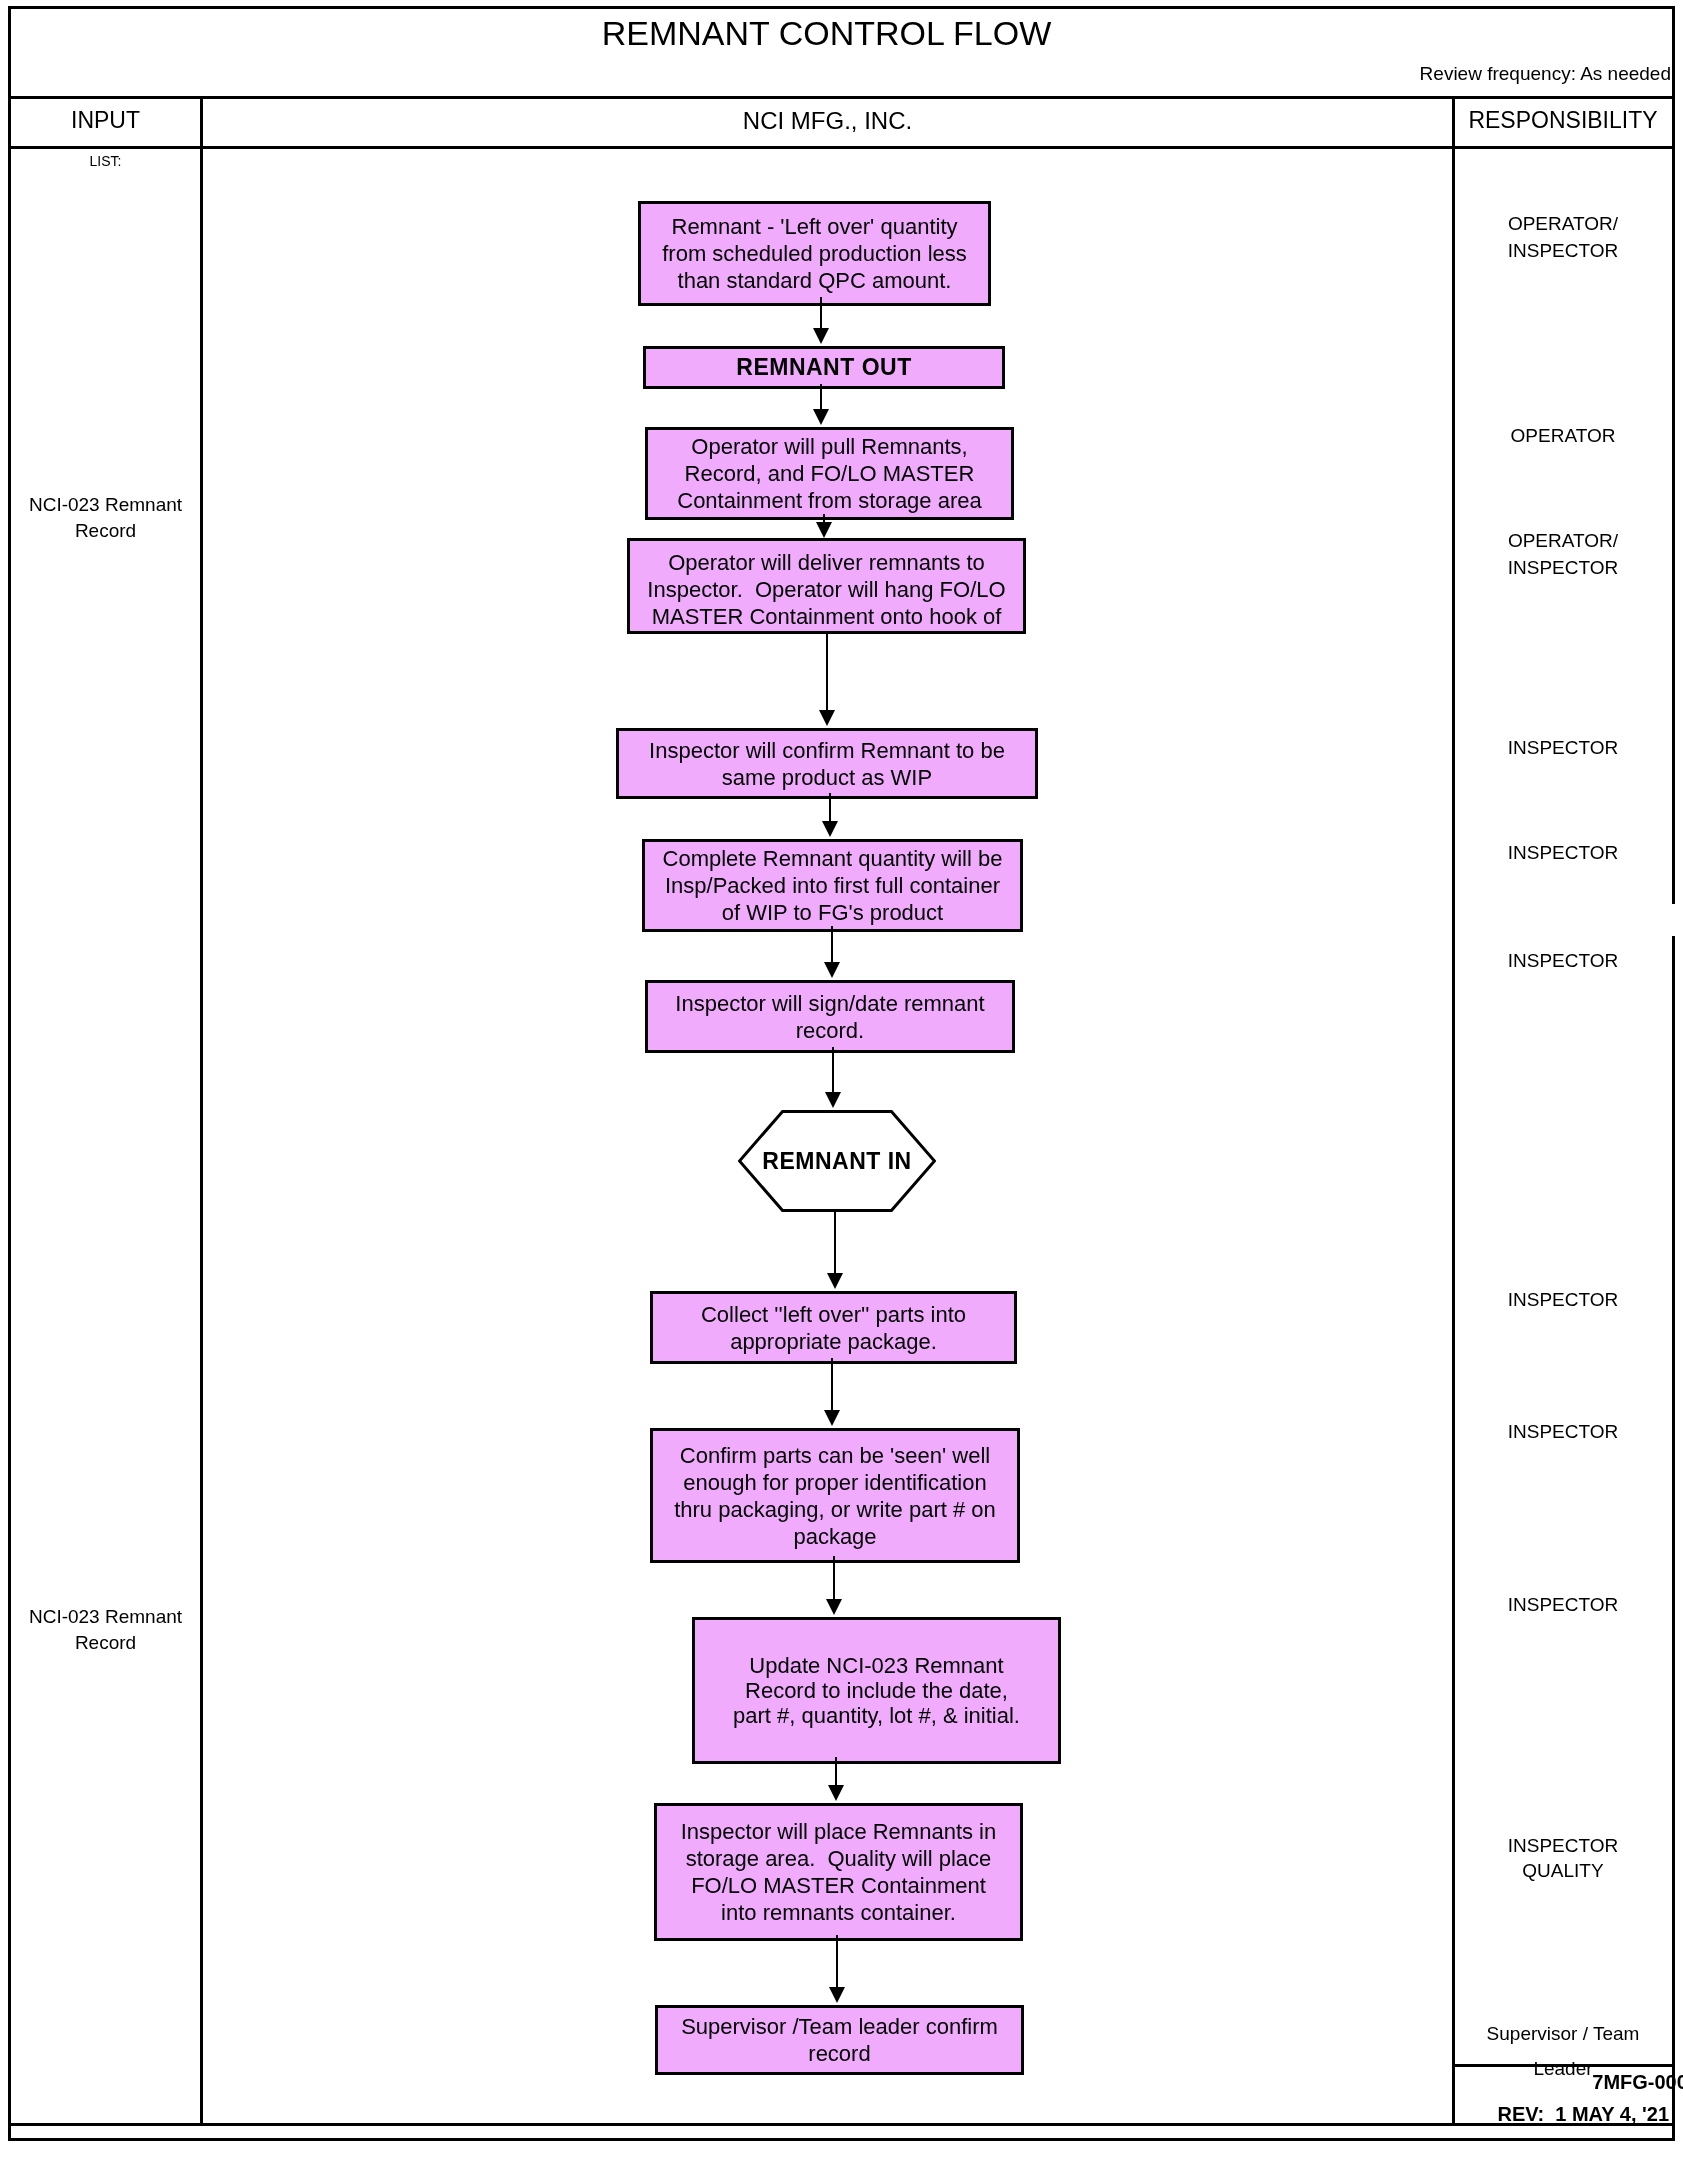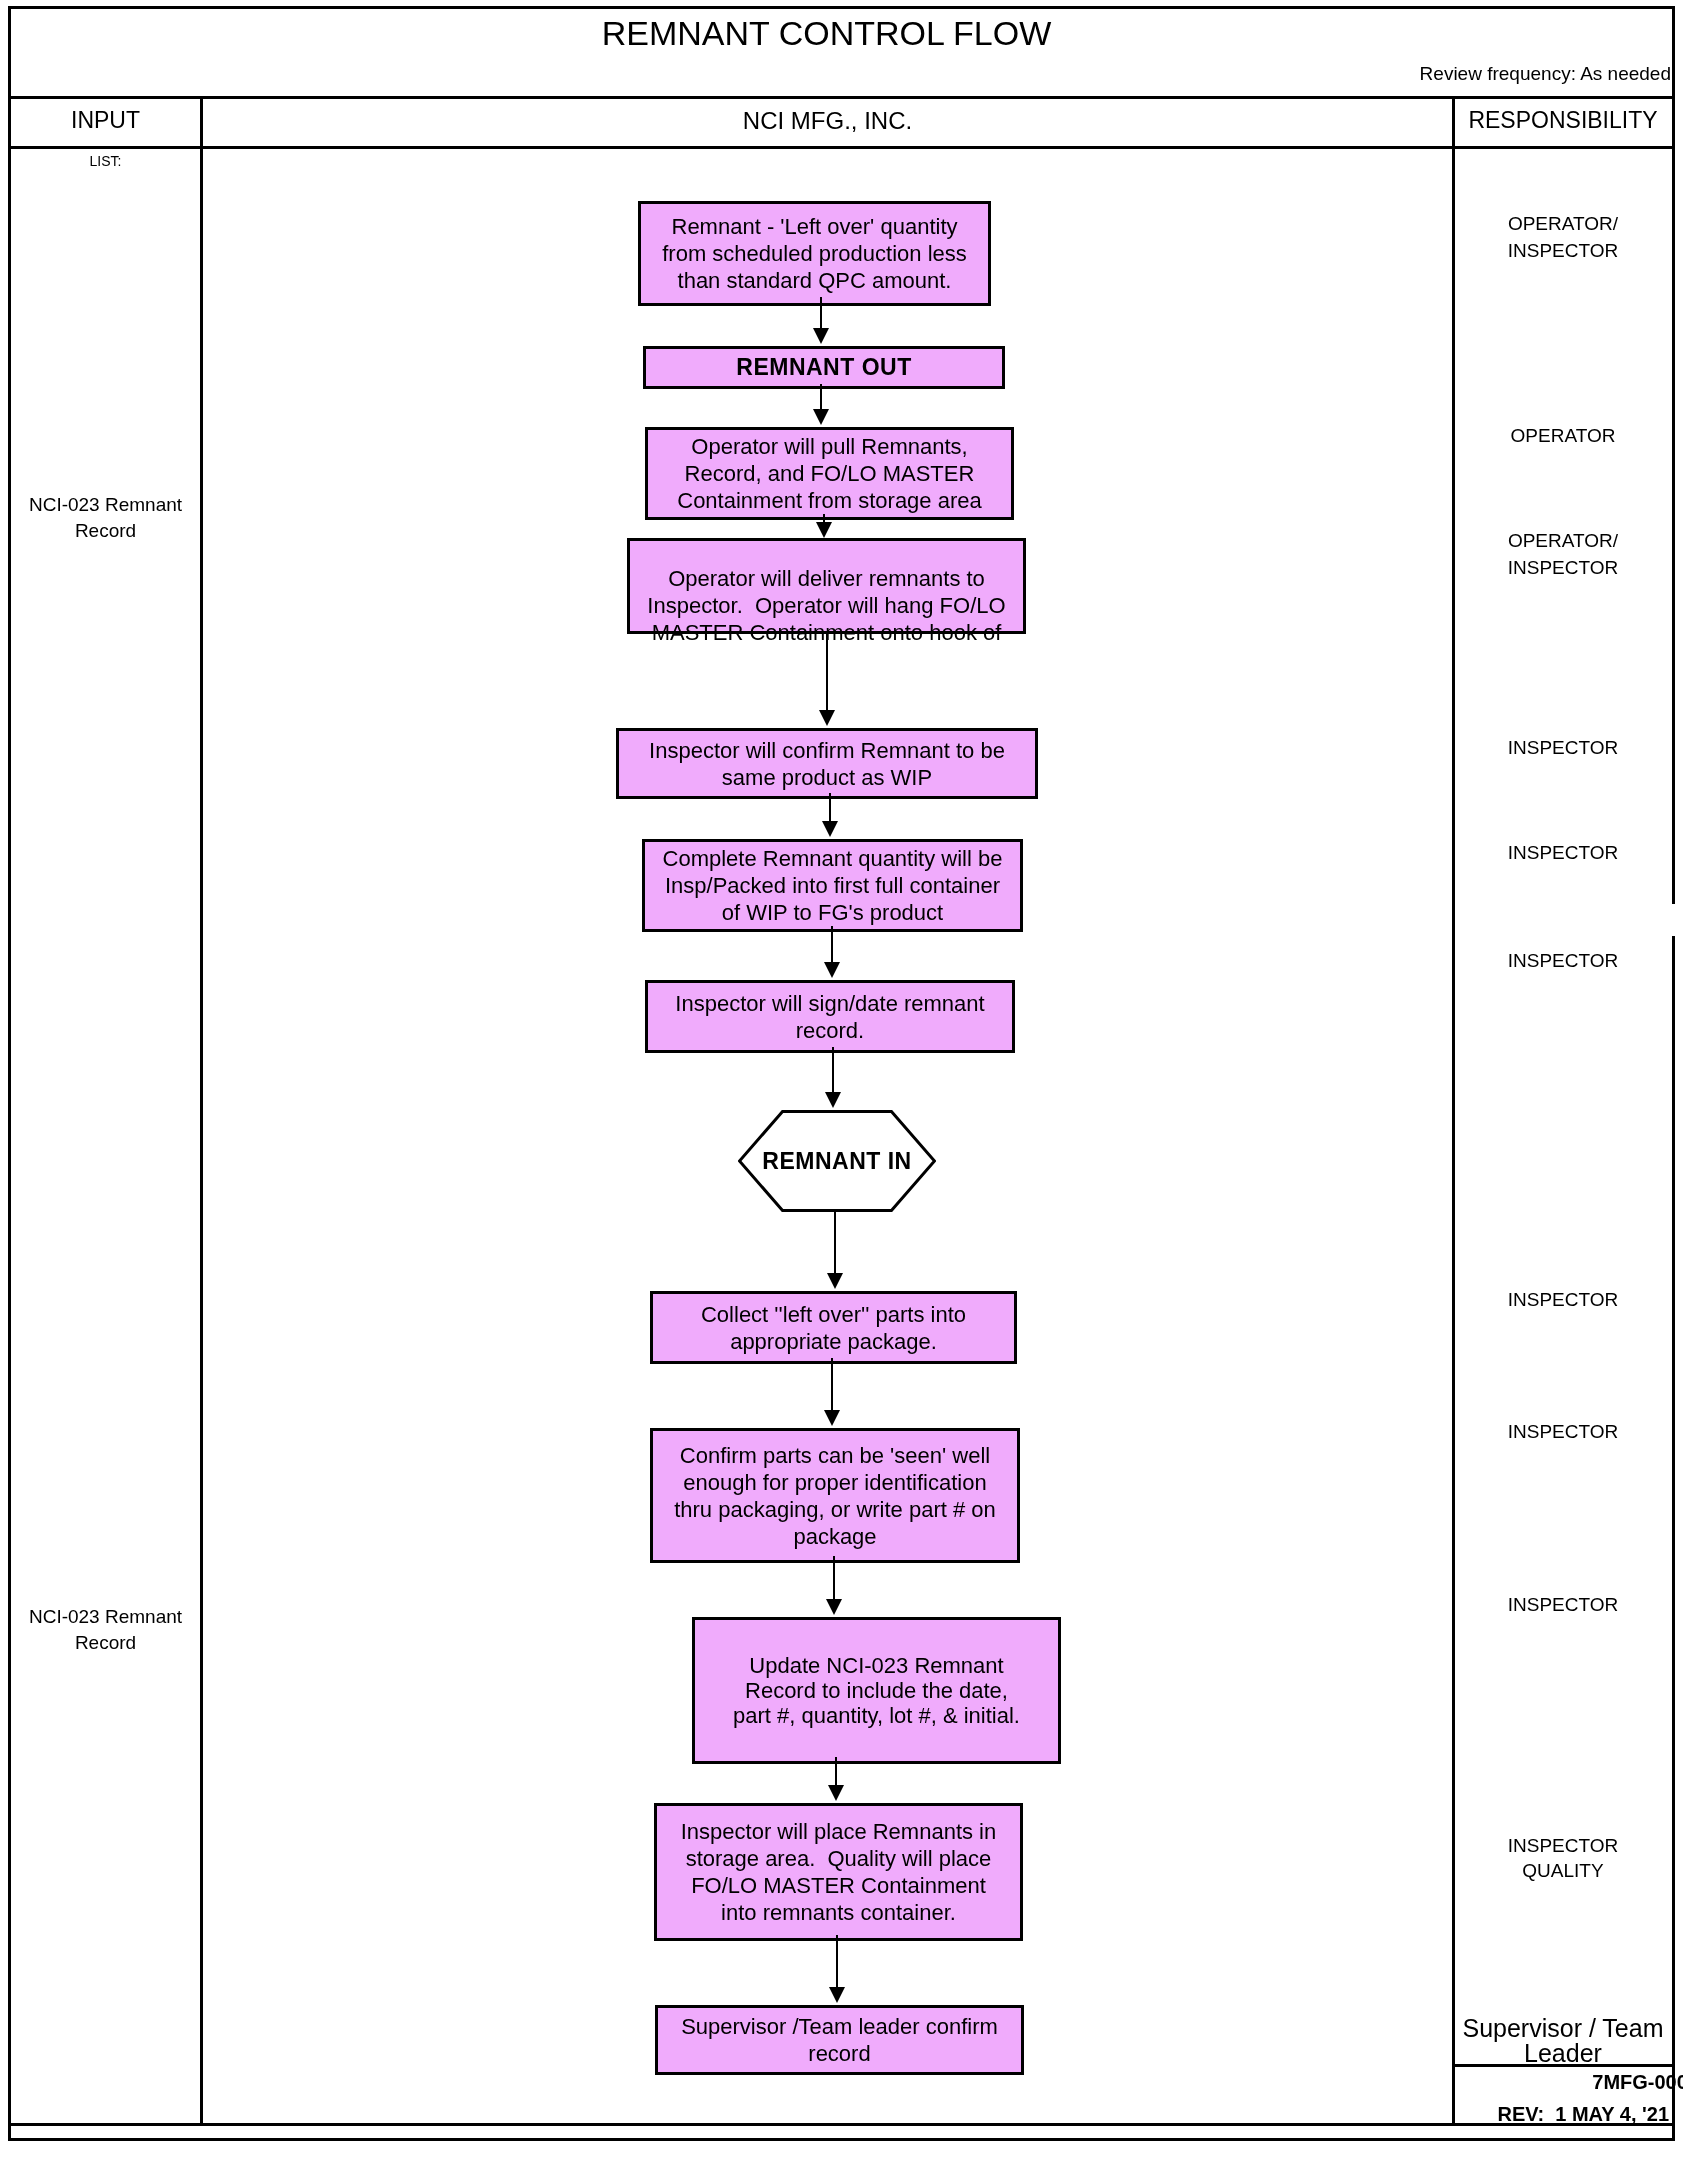--- a/index.html
+++ b/index.html
@@ -2,21 +2,21 @@
 <html><head>
 <meta charset="utf-8">
 <style>
   html,body{margin:0;padding:0;background:#ffffff;}
   body{width:1683px;height:2178px;position:relative;font-family:"Liberation Sans",sans-serif;color:#000;}
   .abs{position:absolute;}
   .hline,.vline{position:absolute;background:#000000;}
   .pageborder{position:absolute;border:3px solid #000;background:transparent;}
   .pbox{position:absolute;border:3px solid #000;background:#f0abfc;display:flex;align-items:center;justify-content:center;text-align:center;font-size:22px;line-height:27px;}
   .pbox span{white-space:pre-wrap;flex-shrink:0;}
-  .toppad{align-items:flex-start;padding-top:24px;box-sizing:border-box;}
+  .toppad{align-items:flex-start;padding-top:8px;box-sizing:border-box;}
   .tight{font-size:22px;line-height:25px;}
   .boldlabel{font-weight:bold;font-size:23px;letter-spacing:0.5px;}
   .label{position:absolute;text-align:center;white-space:pre-wrap;}
   .shaft{position:absolute;width:2px;background:#000;}
   .ahead{position:absolute;width:0;height:0;border-left:8px solid transparent;border-right:8px solid transparent;border-top:16px solid #000;}
   .hexwrap{position:absolute;display:flex;align-items:center;justify-content:center;}
   .hexwrap svg{position:absolute;left:0;top:0;}
   .hexwrap span{position:relative;font-weight:bold;font-size:23px;letter-spacing:0.5px;}
   .rightal{text-align:right;font-weight:bold;font-size:20px;}
 </style>
@@ -164,18 +164,18 @@
 <div class="label" style="left:1455px;top:527px;width:216px;font-size:19px;line-height:27px;">OPERATOR/
 INSPECTOR</div>
 <div class="label" style="left:1455px;top:734px;width:216px;font-size:19px;line-height:27px;">INSPECTOR</div>
 <div class="label" style="left:1455px;top:839px;width:216px;font-size:19px;line-height:27px;">INSPECTOR</div>
 <div class="label" style="left:1455px;top:947px;width:216px;font-size:19px;line-height:27px;">INSPECTOR</div>
 <div class="label" style="left:1455px;top:1286px;width:216px;font-size:19px;line-height:27px;">INSPECTOR</div>
 <div class="label" style="left:1455px;top:1418px;width:216px;font-size:19px;line-height:27px;">INSPECTOR</div>
 <div class="label" style="left:1455px;top:1591px;width:216px;font-size:19px;line-height:27px;">INSPECTOR</div>
 <div class="label" style="left:1455px;top:1833px;width:216px;font-size:19px;line-height:25px;">INSPECTOR
 QUALITY</div>
-<div class="label" style="left:1455px;top:2016px;width:216px;font-size:25px;line-height:25px;">Supervisor / Team
+<div class="label" style="left:1455px;top:2016px;width:216px;font-size:19px;line-height:35px;">Supervisor / Team
 Leader</div>
 
 <div class="label rightal" style="left:1455px;top:2071px;width:214px;padding-left:30px;">7MFG-0002</div>
 <div class="label rightal" style="left:1455px;top:2103px;width:214px;">REV:  1 MAY 4, '21</div>
 
 
 </body></html>

